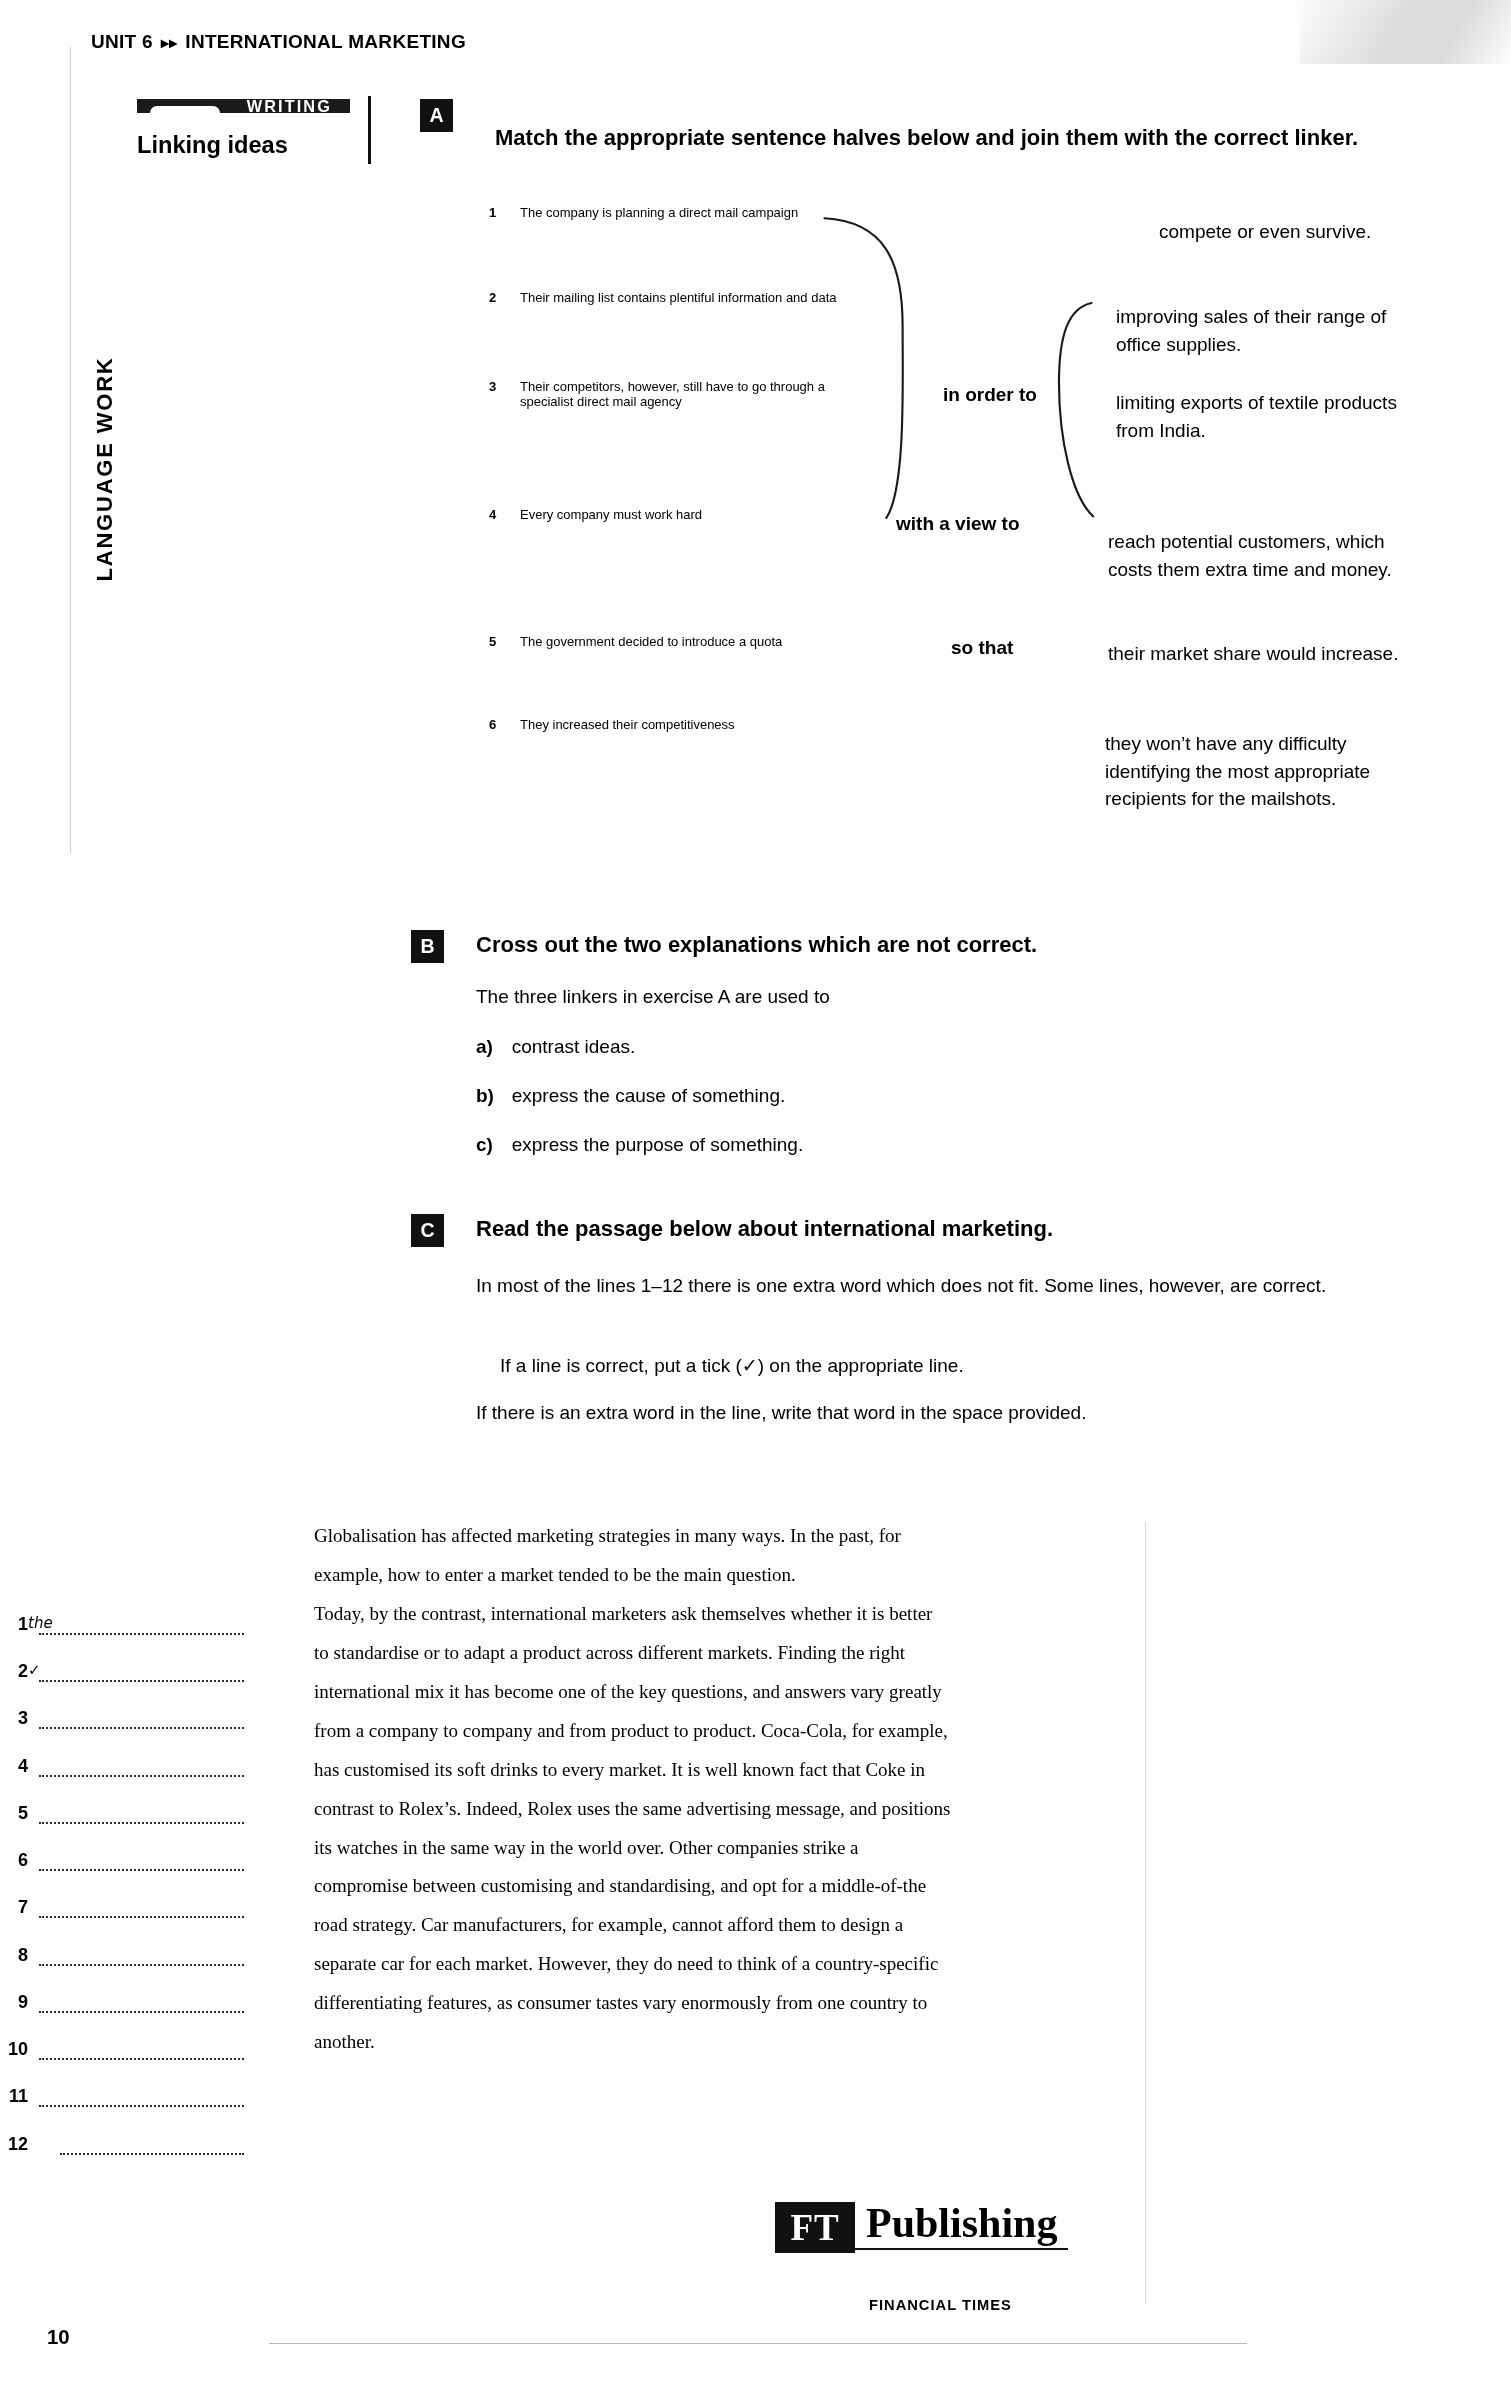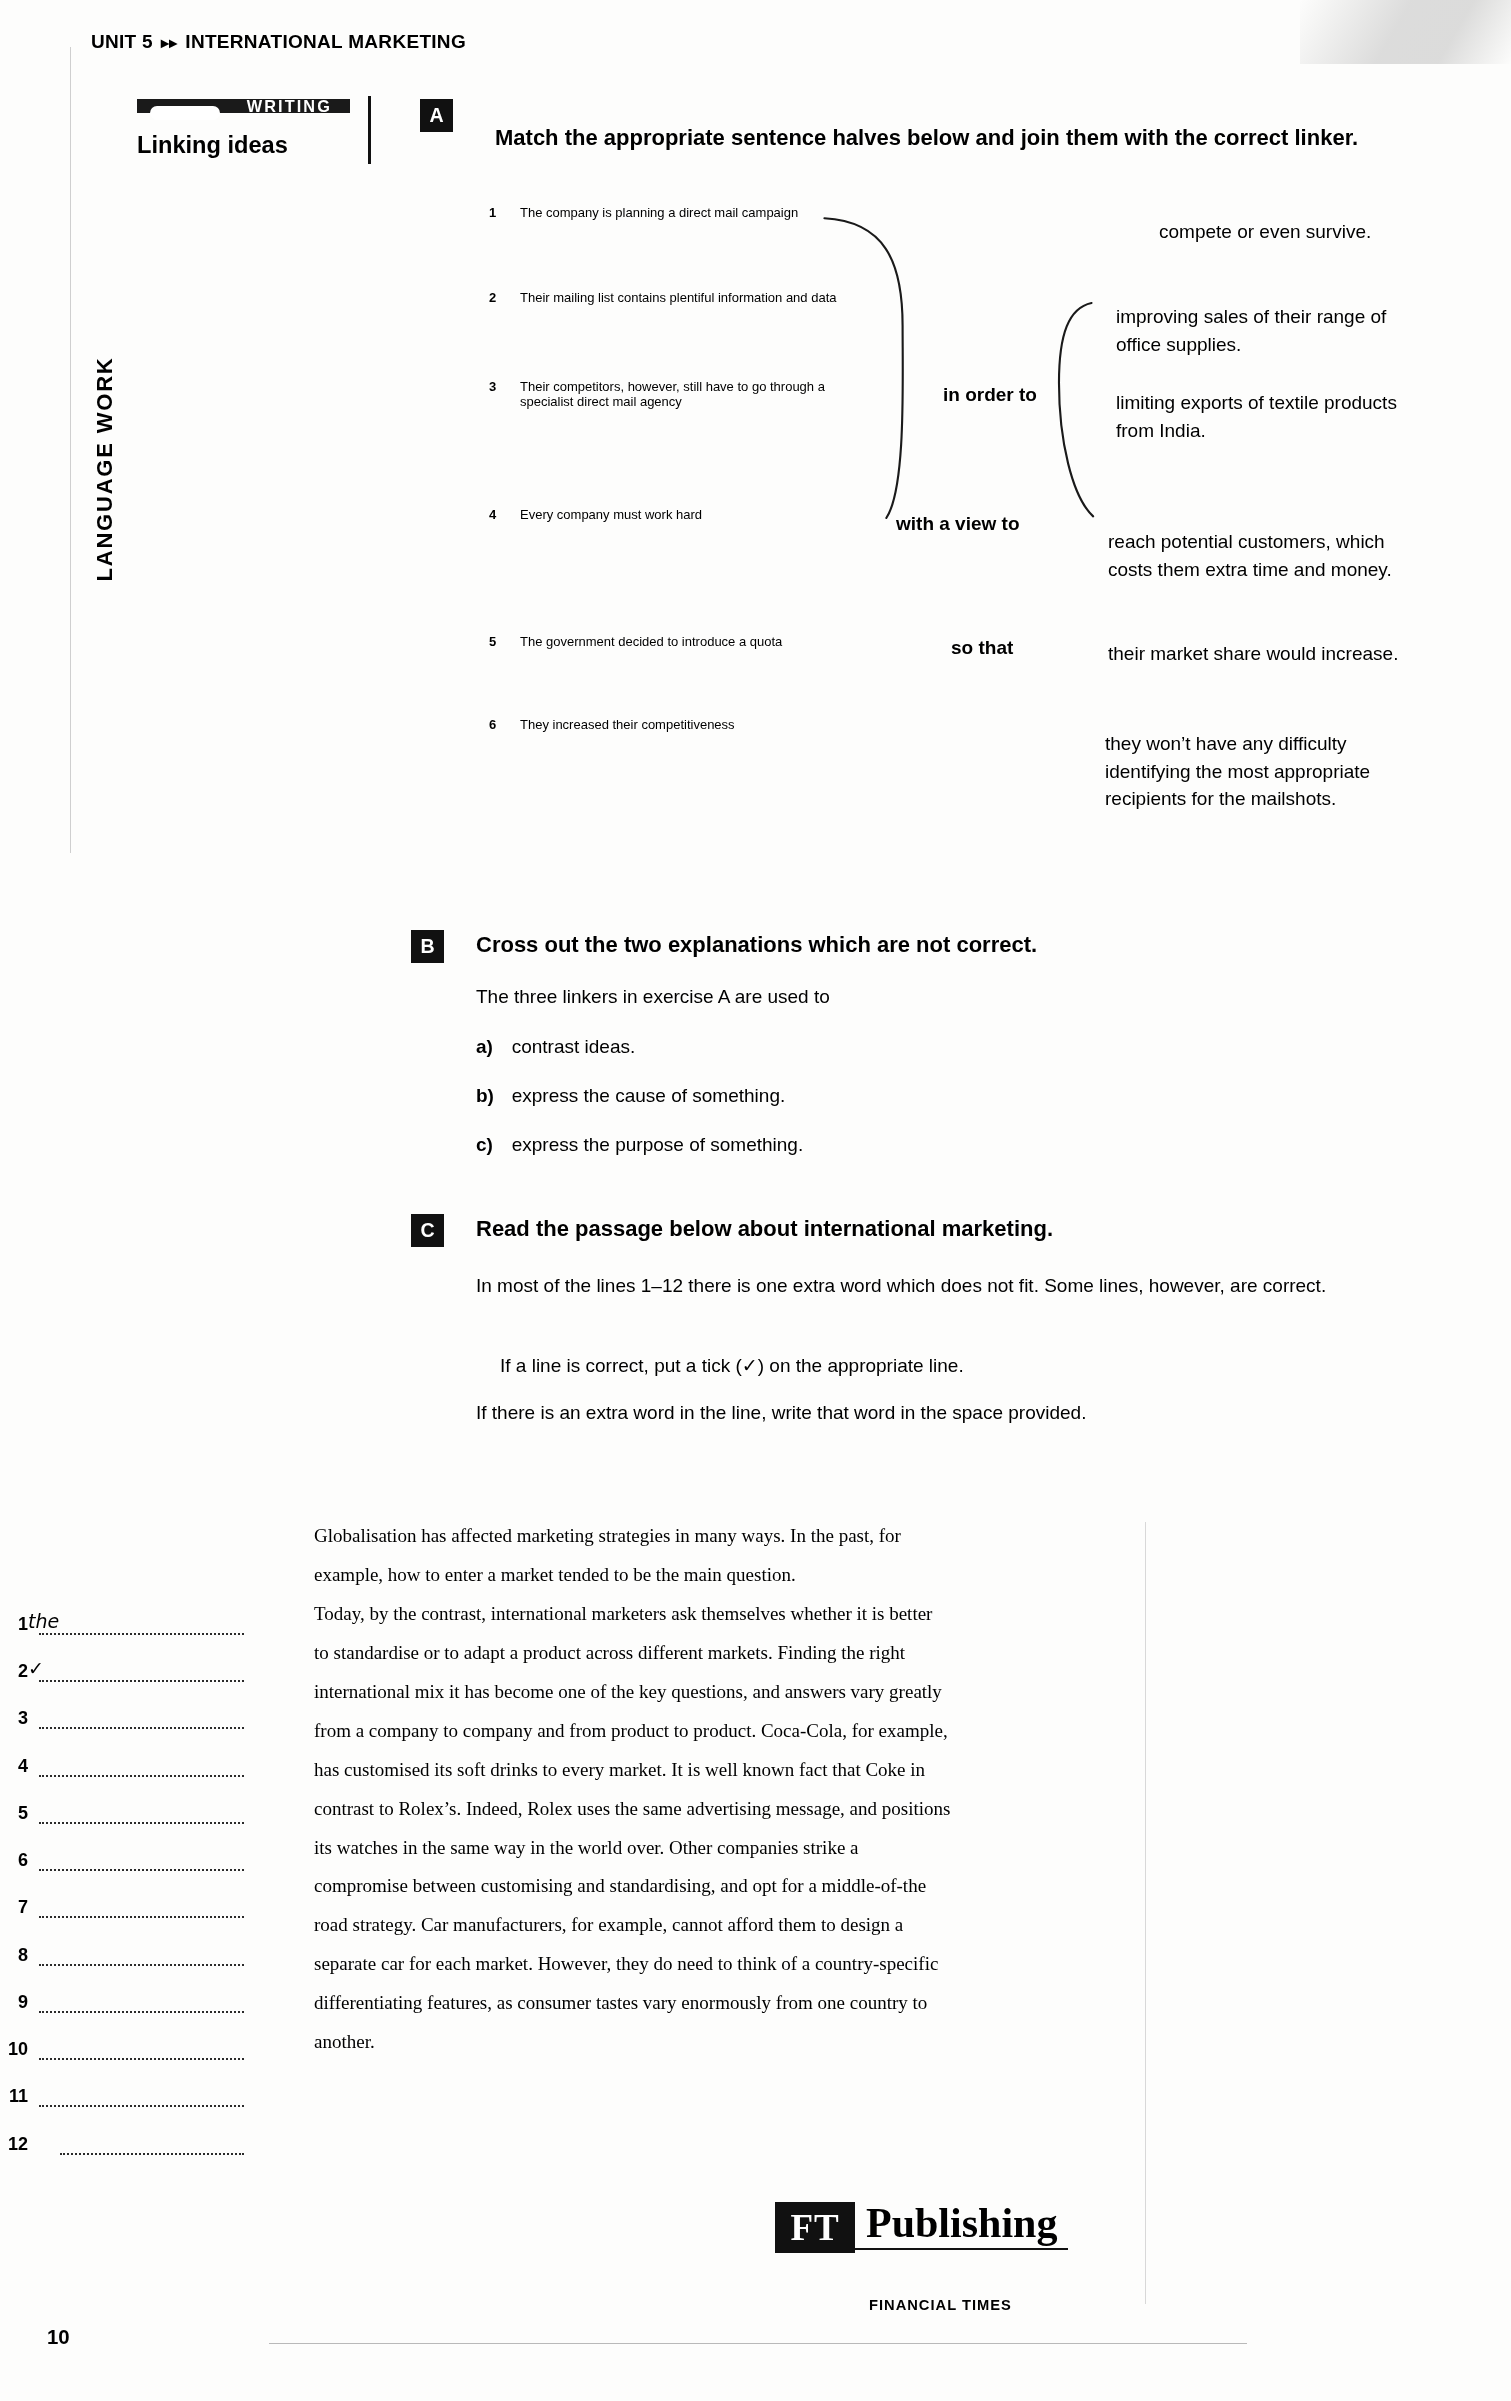--- a/index.html
+++ b/index.html
@@ -218,21 +218,21 @@
     flex: 1;
     border-bottom: 2px dotted #2a2a2a;
     height: 19.6px;
     position: relative;
   }
   .ans-row .filled {
     position: absolute;
     left: 28px;
     bottom: 2.4px;
     font-family: "DejaVu Sans", sans-serif;
-    font-size: 19px;
+    font-size: 15px;
     font-style: italic;
   }
 
   
   .ft-logo {
     position: absolute;
     left: 775px;
     top: 2199px;
     width: 342px;
     height: 78px;
@@ -315,21 +315,21 @@
   }
 </style>
 </head>
 <body>
 
 <div class="page">
 
   <div class="scan-smudge"></div>
 
   <div class="header">
-    <span>UNIT 5</span><span class="arrow">▸▸</span><span>INTERNATIONAL MARKETING</span>
+    <span>UNIT 6</span><span class="arrow">▸▸</span><span>INTERNATIONAL MARKETING</span>
   </div>
 
   <div class="left-rule"></div>
   <div class="vertical-tab">LANGUAGE WORK</div>
 
   <div class="writing-badge">
     <div class="pill"></div>
     <span>WRITING</span>
   </div>
   <div class="section-label">Linking ideas</div>

